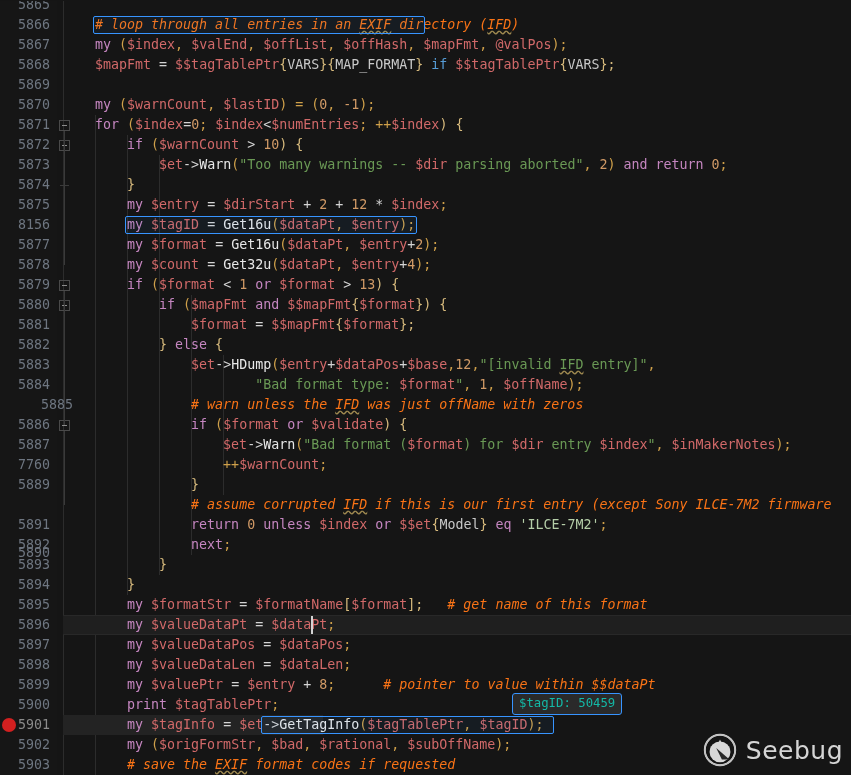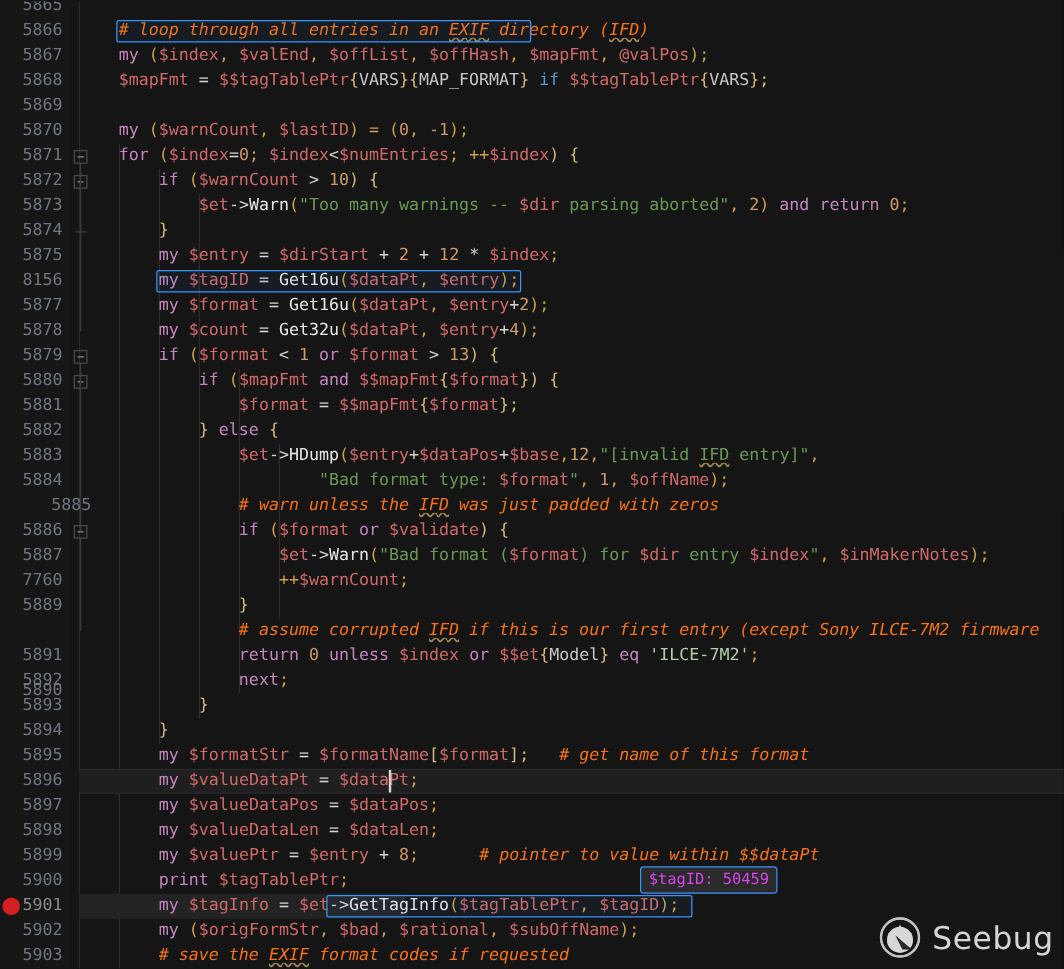--- a/index.html
+++ b/index.html
@@ -157,21 +157,21 @@
     background: #d4d4d4;
     z-index: 5;
   }
 
   
   #tooltip {
     position: absolute;
     background: #2a2a2a;
     border: 1px solid #3794ff;
     border-radius: 3px;
-    color: #d946ef;
+    color: #14b8a6;
     font-family: "DejaVu Sans Mono", monospace;
     font-size: 12.3px;
     line-height: 17px;
     padding: 1px 6px 2px 6px;
     z-index: 8;
     white-space: pre;
   }
 
   
   #logo {
@@ -253,21 +253,21 @@
       <div class="code-text" style="top: 195px;"><span class="t-plain">        </span><span class="t-key">my</span><span class="t-plain"> </span><span class="t-var">$entry</span><span class="t-op"> = </span><span class="t-var">$dirStart</span><span class="t-op"> + </span><span class="t-num">2</span><span class="t-op"> + </span><span class="t-num">12</span><span class="t-op"> * </span><span class="t-var">$index</span><span class="t-pun">;</span></div>
       <div class="code-text" style="top: 215px;"><span class="t-plain">        </span><span class="t-key">my</span><span class="t-plain"> </span><span class="t-var">$tagID</span><span class="t-op"> = </span><span class="t-fnw">Get16u</span><span class="t-pun">(</span><span class="t-var">$dataPt</span><span class="t-pun">, </span><span class="t-var">$entry</span><span class="t-pun">);</span></div>
       <div class="code-text" style="top: 235px;"><span class="t-plain">        </span><span class="t-key">my</span><span class="t-plain"> </span><span class="t-var">$format</span><span class="t-op"> = </span><span class="t-fnw">Get16u</span><span class="t-pun">(</span><span class="t-var">$dataPt</span><span class="t-pun">, </span><span class="t-var">$entry</span><span class="t-op">+</span><span class="t-num">2</span><span class="t-pun">);</span></div>
       <div class="code-text" style="top: 255px;"><span class="t-plain">        </span><span class="t-key">my</span><span class="t-plain"> </span><span class="t-var">$count</span><span class="t-op"> = </span><span class="t-fnw">Get32u</span><span class="t-pun">(</span><span class="t-var">$dataPt</span><span class="t-pun">, </span><span class="t-var">$entry</span><span class="t-op">+</span><span class="t-num">4</span><span class="t-pun">);</span></div>
       <div class="code-text" style="top: 275px;"><span class="t-plain">        </span><span class="t-key">if</span><span class="t-pun"> (</span><span class="t-var">$format</span><span class="t-op"> &lt; </span><span class="t-num">1</span><span class="t-plain"> </span><span class="t-key">or</span><span class="t-plain"> </span><span class="t-var">$format</span><span class="t-op"> &gt; </span><span class="t-num">13</span><span class="t-brc">) {</span></div>
       <div class="code-text" style="top: 295px;"><span class="t-plain">            </span><span class="t-key">if</span><span class="t-pun"> (</span><span class="t-var">$mapFmt</span><span class="t-plain"> </span><span class="t-key">and</span><span class="t-plain"> </span><span class="t-var">$$mapFmt</span><span class="t-brc">{</span><span class="t-var">$format</span><span class="t-brc">}</span><span class="t-brc">) {</span></div>
       <div class="code-text" style="top: 315px;"><span class="t-plain">                </span><span class="t-var">$format</span><span class="t-op"> = </span><span class="t-var">$$mapFmt</span><span class="t-brc">{</span><span class="t-var">$format</span><span class="t-brc">};</span></div>
       <div class="code-text" style="top: 335px;"><span class="t-brc">            } </span><span class="t-key">else</span><span class="t-brc"> {</span></div>
       <div class="code-text" style="top: 355px;"><span class="t-plain">                </span><span class="t-var">$et</span><span class="t-op">-&gt;</span><span class="t-fnw">HDump</span><span class="t-pun">(</span><span class="t-var">$entry</span><span class="t-op">+</span><span class="t-var">$dataPos</span><span class="t-op">+</span><span class="t-var">$base</span><span class="t-pun">,</span><span class="t-num">12</span><span class="t-pun">,</span><span class="t-str">"[invalid </span><span class="t-str squig">IFD</span><span class="t-str"> entry]"</span><span class="t-pun">,</span></div>
       <div class="code-text" style="top: 375px;"><span class="t-plain">                        </span><span class="t-str">"Bad format type: </span><span class="t-var">$format</span><span class="t-str">"</span><span class="t-pun">, </span><span class="t-num">1</span><span class="t-pun">, </span><span class="t-var">$offName</span><span class="t-pun">);</span></div>
-      <div class="code-text" style="top: 395px;"><span class="t-plain">                </span><span class="t-cmt"># warn unless the </span><span class="t-cmt squig">IFD</span><span class="t-cmt"> was just padded with zeros</span></div>
+      <div class="code-text" style="top: 395px;"><span class="t-plain">                </span><span class="t-cmt"># warn unless the </span><span class="t-cmt squig">IFD</span><span class="t-cmt"> was just offName with zeros</span></div>
       <div class="code-text" style="top: 415px;"><span class="t-plain">                </span><span class="t-key">if</span><span class="t-pun"> (</span><span class="t-var">$format</span><span class="t-plain"> </span><span class="t-key">or</span><span class="t-plain"> </span><span class="t-var">$validate</span><span class="t-brc">) {</span></div>
       <div class="code-text" style="top: 435px;"><span class="t-plain">                    </span><span class="t-var">$et</span><span class="t-op">-&gt;</span><span class="t-fnw">Warn</span><span class="t-pun">(</span><span class="t-str">"Bad format (</span><span class="t-var">$format</span><span class="t-str">) for </span><span class="t-var">$dir</span><span class="t-str"> entry </span><span class="t-var">$index</span><span class="t-str">"</span><span class="t-pun">, </span><span class="t-var">$inMakerNotes</span><span class="t-pun">);</span></div>
       <div class="code-text" style="top: 455px;"><span class="t-pun">                    ++</span><span class="t-var">$warnCount</span><span class="t-pun">;</span></div>
       <div class="code-text" style="top: 475px;"><span class="t-brc">                }</span></div>
       <div class="code-text" style="top: 495px;"><span class="t-plain">                </span><span class="t-cmt"># assume corrupted </span><span class="t-cmt squig">IFD</span><span class="t-cmt"> if this is our first entry (except Sony ILCE-7M2 firmware </span></div>
       <div class="code-text" style="top: 515px;"><span class="t-plain">                </span><span class="t-key">return</span><span class="t-plain"> </span><span class="t-num">0</span><span class="t-plain"> </span><span class="t-key">unless</span><span class="t-plain"> </span><span class="t-var">$index</span><span class="t-plain"> </span><span class="t-key">or</span><span class="t-plain"> </span><span class="t-var">$$et</span><span class="t-brc">{</span><span class="t-plain">Model</span><span class="t-brc">} </span><span class="t-key">eq</span><span class="t-plain"> </span><span class="t-sq">'ILCE-7M2'</span><span class="t-pun">;</span></div>
       <div class="code-text" style="top: 535px;"><span class="t-plain">                </span><span class="t-key">next</span><span class="t-pun">;</span></div>
       <div class="code-text" style="top: 555px;"><span class="t-brc">            }</span></div>
       <div class="code-text" style="top: 575px;"><span class="t-brc">        }</span></div>
       <div class="code-text" style="top: 595px;"><span class="t-plain">        </span><span class="t-key">my</span><span class="t-plain"> </span><span class="t-var">$formatStr</span><span class="t-op"> = </span><span class="t-var">$formatName</span><span class="t-brc">[</span><span class="t-var">$format</span><span class="t-brc">];</span><span class="t-plain">   </span><span class="t-cmt"># get name of this format</span></div>

